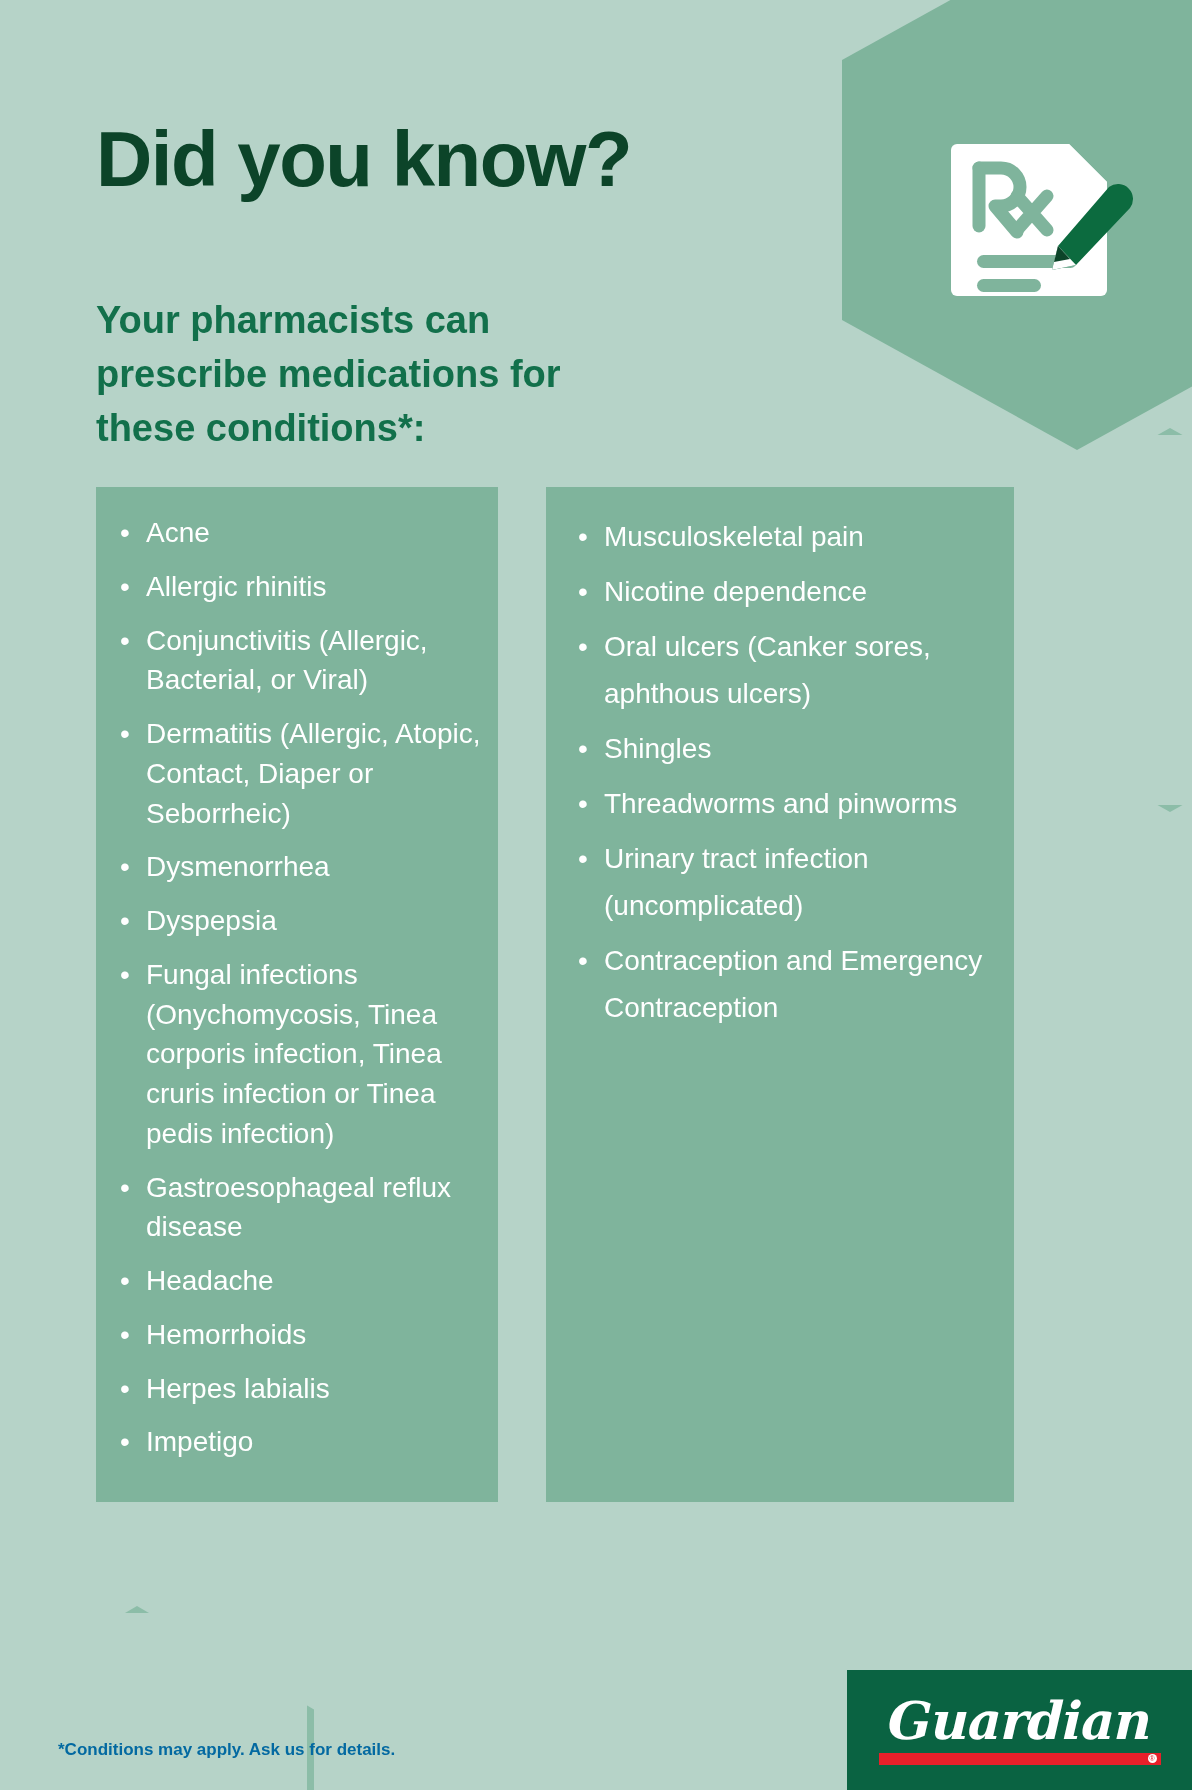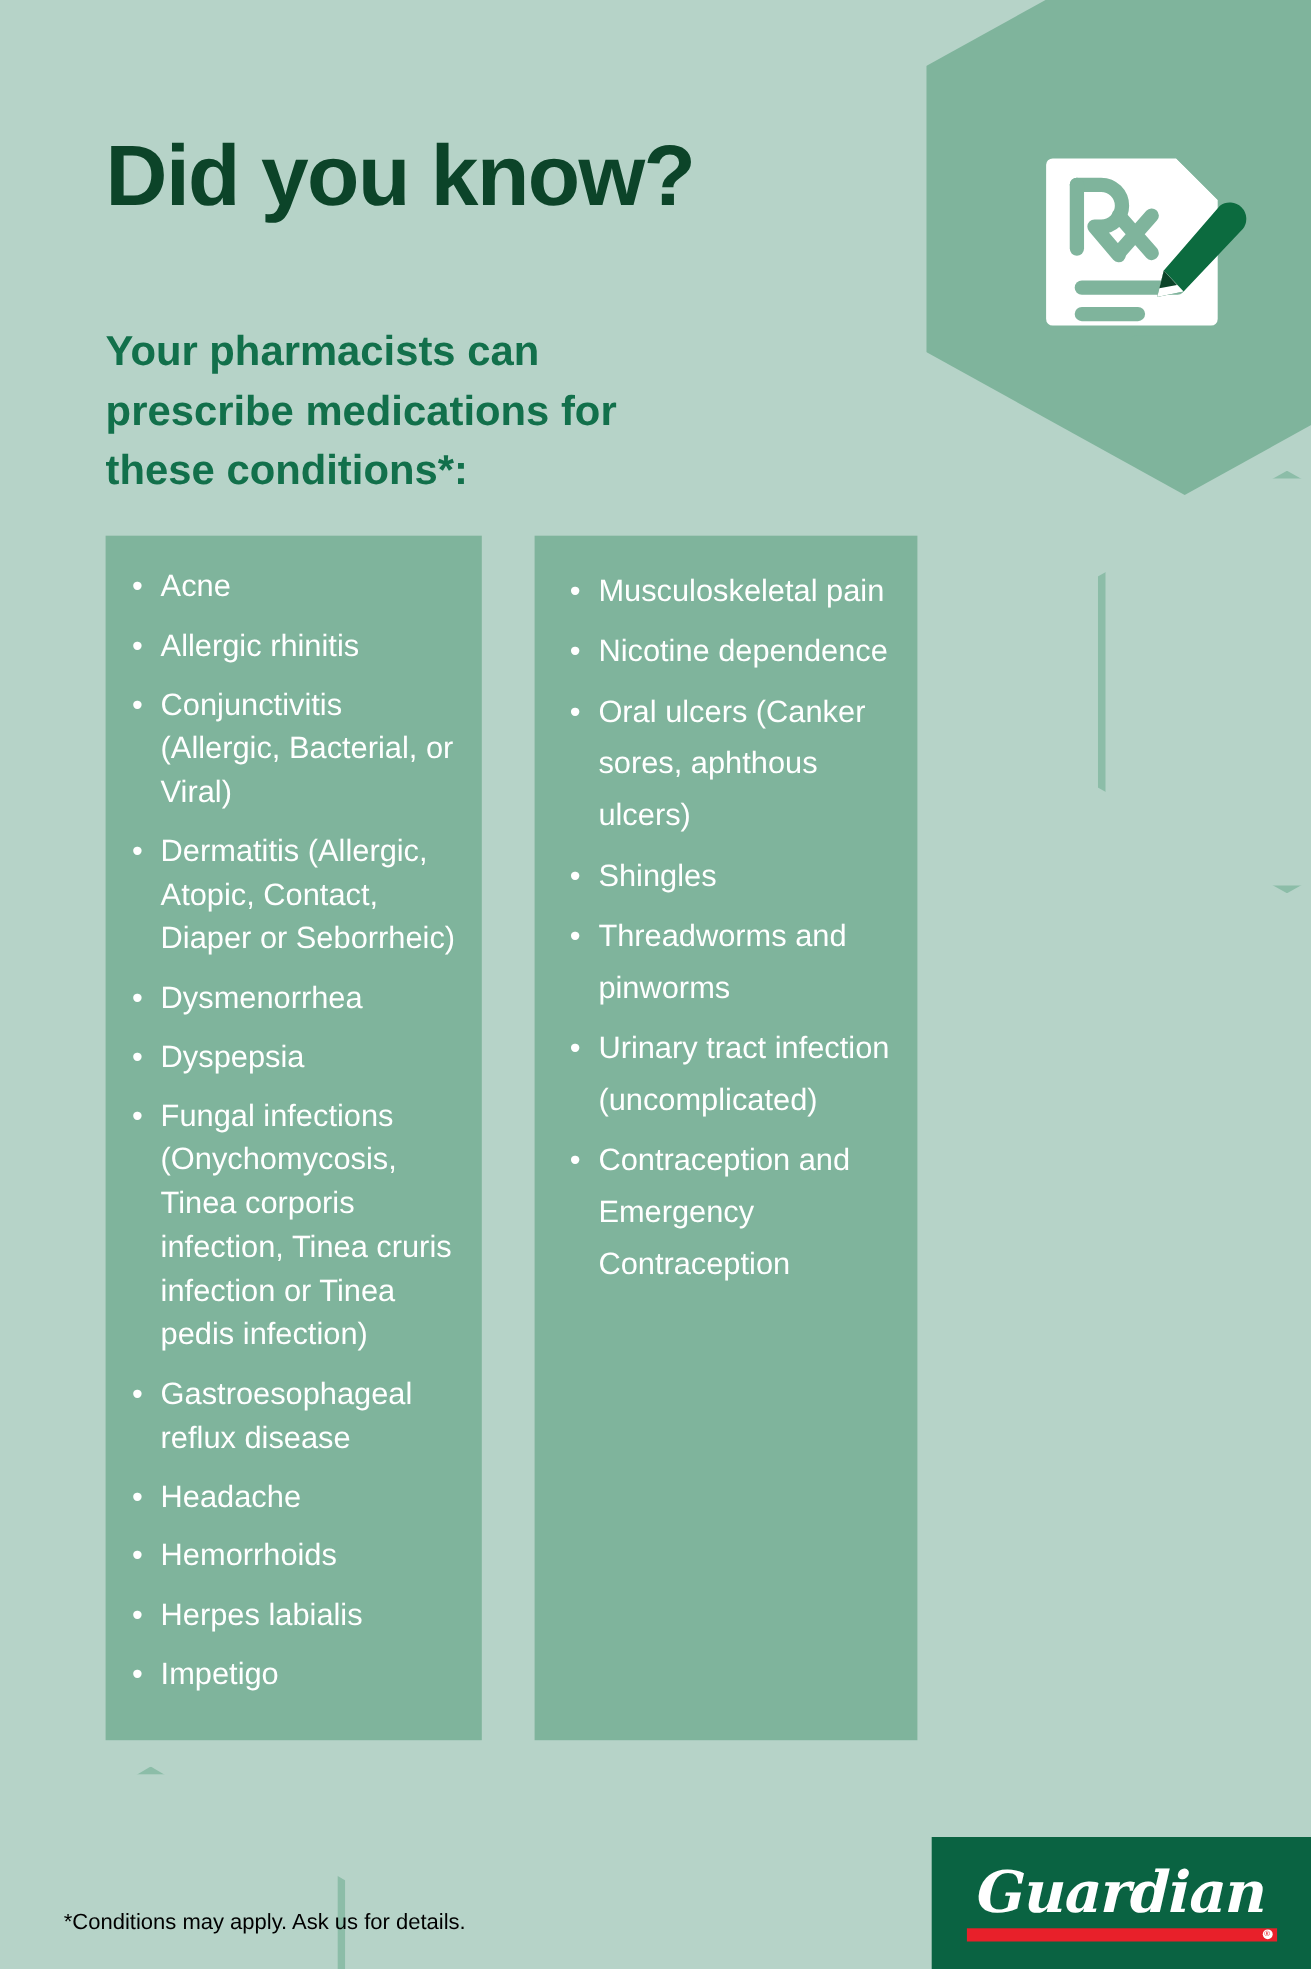--- a/index.html
+++ b/index.html
@@ -90,26 +90,26 @@
     left: 96px;
     top: 487px;
     display: flex;
     gap: 48px;
   }
   .panel {
     background: #7fb49c;
     box-sizing: border-box;
   }
   .panel.left {
-    width: 342px;
+    width: 402px;
     padding: 26px 14px 26px 18px;
     min-height: 920px;
   }
   .panel.right {
-    width: 348px;
+    width: 468px;
     padding: 26px 10px 26px 26px;
     min-height: 920px;
   }
   ul.cond-list {
     list-style: none;
     margin: 0;
     padding: 0;
   }
   ul.cond-list li {
     color: #ffffff;
@@ -127,22 +127,23 @@
     top: 0;
     font-size: 28px;
     line-height: inherit;
   }
 
   
   .footnote {
     position: absolute;
     left: 58px;
     bottom: 30px;
-    font-size: 20px;
-    color: #000000;
+    font-size: 17px;
+    color: #0369a1;
+    font-weight: bold;
   }
 
   
   .logo-block {
     position: absolute;
     right: 0;
     bottom: 0;
     width: 345px;
     height: 120px;
     background: #0a6342;

